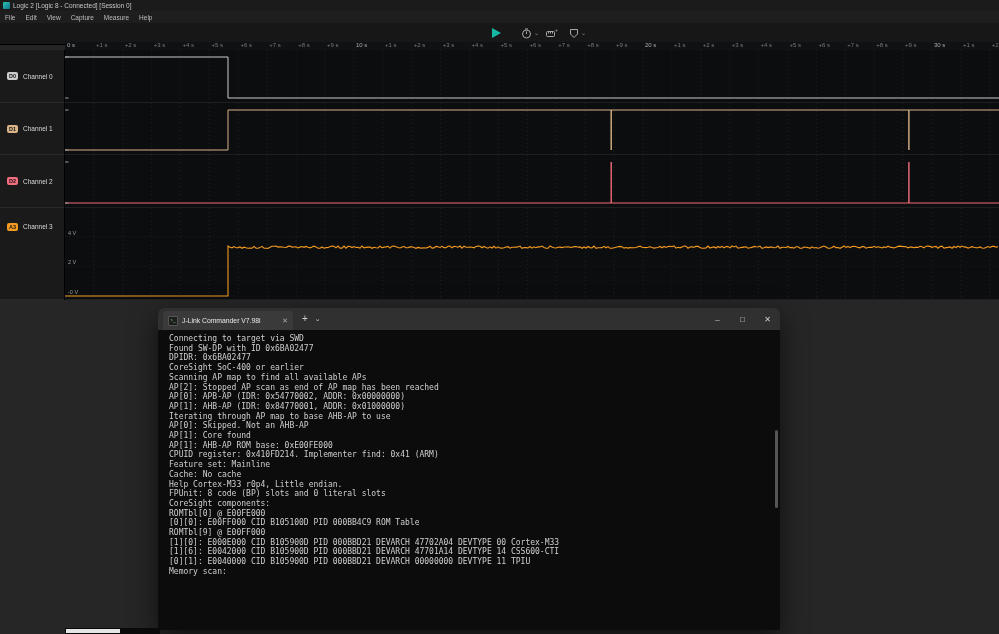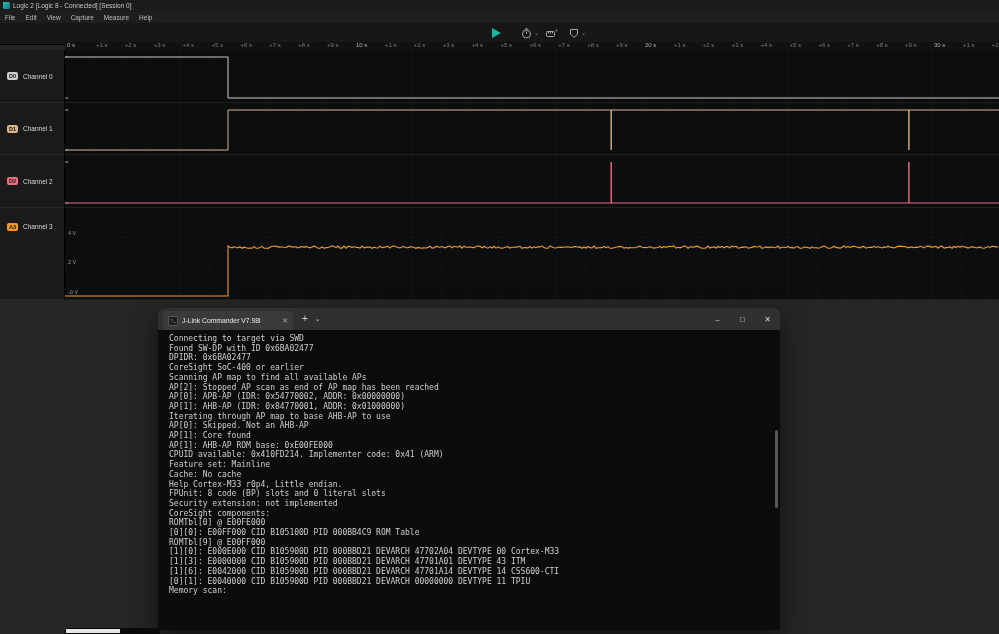--- a/index.html
+++ b/index.html
@@ -230,32 +230,30 @@
       <div class="tline">DPIDR: 0x6BA02477</div>
       <div class="tline">CoreSight SoC-400 or earlier</div>
       <div class="tline">Scanning AP map to find all available APs</div>
       <div class="tline">AP[2]: Stopped AP scan as end of AP map has been reached</div>
       <div class="tline">AP[0]: APB-AP (IDR: 0x54770002, ADDR: 0x00000000)</div>
       <div class="tline">AP[1]: AHB-AP (IDR: 0x84770001, ADDR: 0x01000000)</div>
       <div class="tline">Iterating through AP map to base AHB-AP to use</div>
       <div class="tline">AP[0]: Skipped. Not an AHB-AP</div>
       <div class="tline">AP[1]: Core found</div>
       <div class="tline">AP[1]: AHB-AP ROM base: 0xE00FE000</div>
-      <div class="tline">CPUID available: 0x410FD214. Implementer code: 0x41 (ARM)</div>
+      <div class="tline">CPUID register: 0x410FD214. Implementer find: 0x41 (ARM)</div>
       <div class="tline">Feature set: Mainline</div>
       <div class="tline">Cache: No cache</div>
       <div class="tline">Help Cortex-M33 r0p4, Little endian.</div>
       <div class="tline">FPUnit: 8 code (BP) slots and 0 literal slots</div>
-      <div class="tline">Security extension: not implemented</div>
       <div class="tline">CoreSight components:</div>
       <div class="tline">ROMTbl[0] @ E00FE000</div>
       <div class="tline">[0][0]: E00FF000 CID B105100D PID 000BB4C9 ROM Table</div>
       <div class="tline">ROMTbl[9] @ E00FF000</div>
       <div class="tline">[1][0]: E000E000 CID B105900D PID 000BBD21 DEVARCH 47702A04 DEVTYPE 00 Cortex-M33</div>
-      <div class="tline">[1][3]: E0000000 CID B105900D PID 000BBD21 DEVARCH 47701A01 DEVTYPE 43 ITM</div>
       <div class="tline">[1][6]: E0042000 CID B105900D PID 000BBD21 DEVARCH 47701A14 DEVTYPE 14 CSS600-CTI</div>
       <div class="tline">[0][1]: E0040000 CID B105900D PID 000BBD21 DEVARCH 00000000 DEVTYPE 11 TPIU</div>
       <div class="tline">Memory scan:</div>
     </div>
   <div id="term-scrollbar"></div>
 </div>
 
 <div id="bottom-strip" class="abs"></div>
 <div id="bottom-white-bar" class="abs"></div>
 

